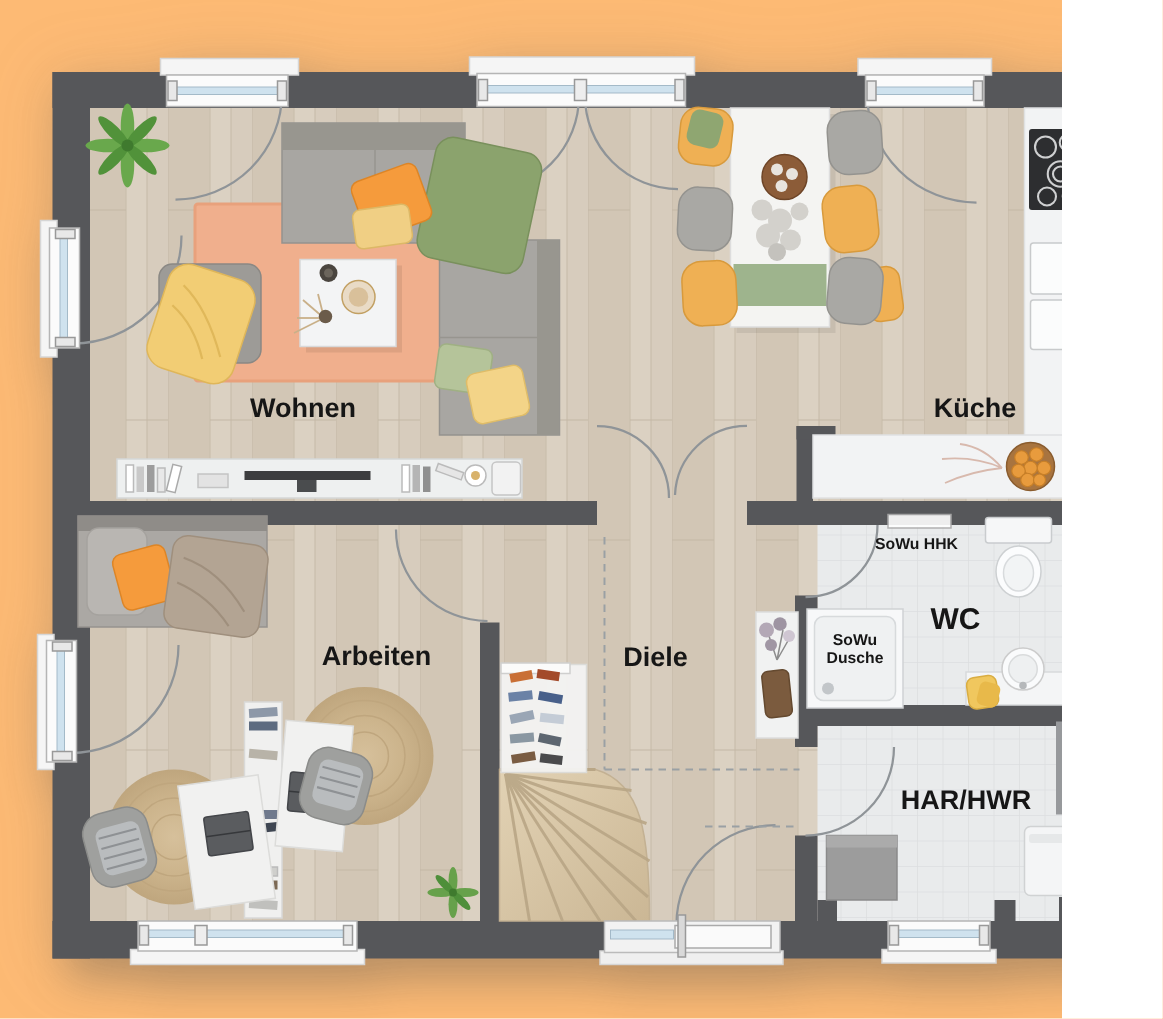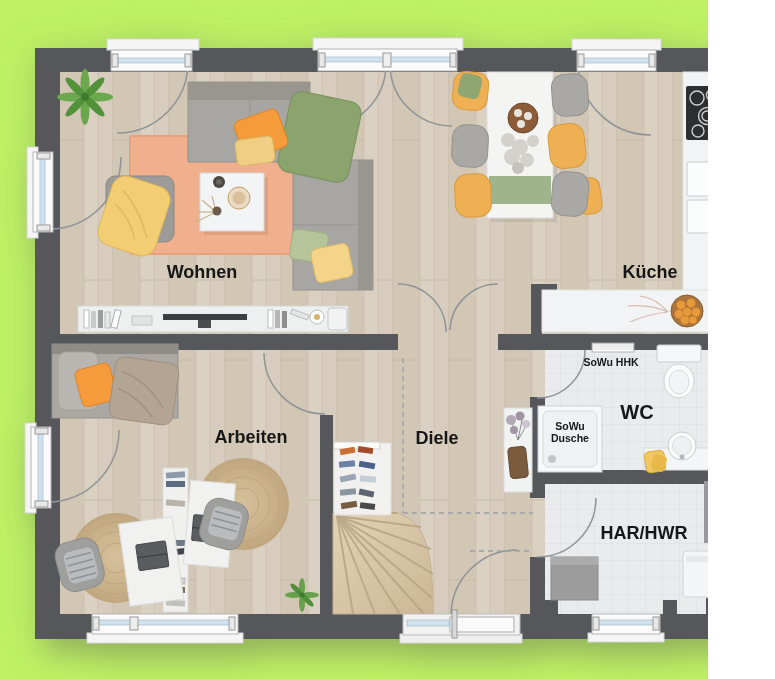--- a/index.html
+++ b/index.html
@@ -1,16 +1,16 @@
 <!DOCTYPE html>
 <html><head>
 <meta charset="utf-8">
 <style>
   html,body{margin:0;padding:0;background:#ffffff;}
-  .stage{position:relative;width:708px;height:679px;background:#bef264;overflow:hidden;
+  .stage{position:relative;width:708px;height:679px;background:#fdba74;overflow:hidden;
          font-family:"Liberation Sans",sans-serif;text-decoration:underline;}
   .plan-svg{position:absolute;left:0;top:0;}
   #plan-root{filter:drop-shadow(10px 14px 14px rgba(70,70,70,.30)) drop-shadow(0 2px 22px rgba(110,110,110,.16));}
   .lbl{font-family:"Liberation Sans",sans-serif;font-weight:700;fill:#161616;}
   .lbl-big{font-size:18px;}
   .lbl-wc{font-size:20px;}
   .lbl-small{font-size:10.5px;}
   .arc{fill:none;stroke:#8f9498;stroke-width:1.5;}
   .dash{fill:none;stroke:#9aa0a4;stroke-width:1.3;stroke-dasharray:5 4;}
   .wall{fill:#56575a;}

